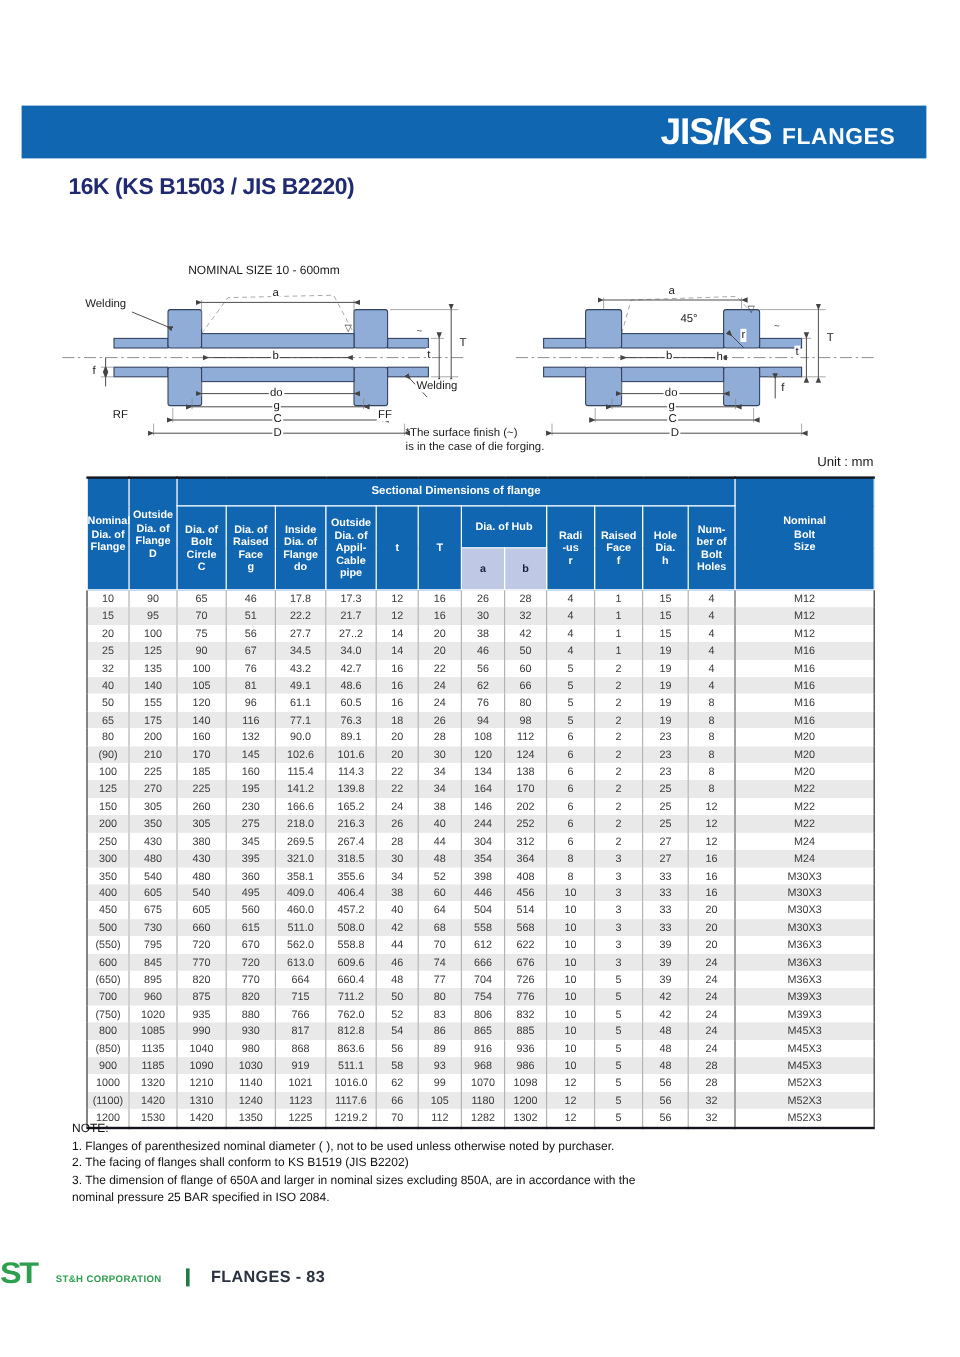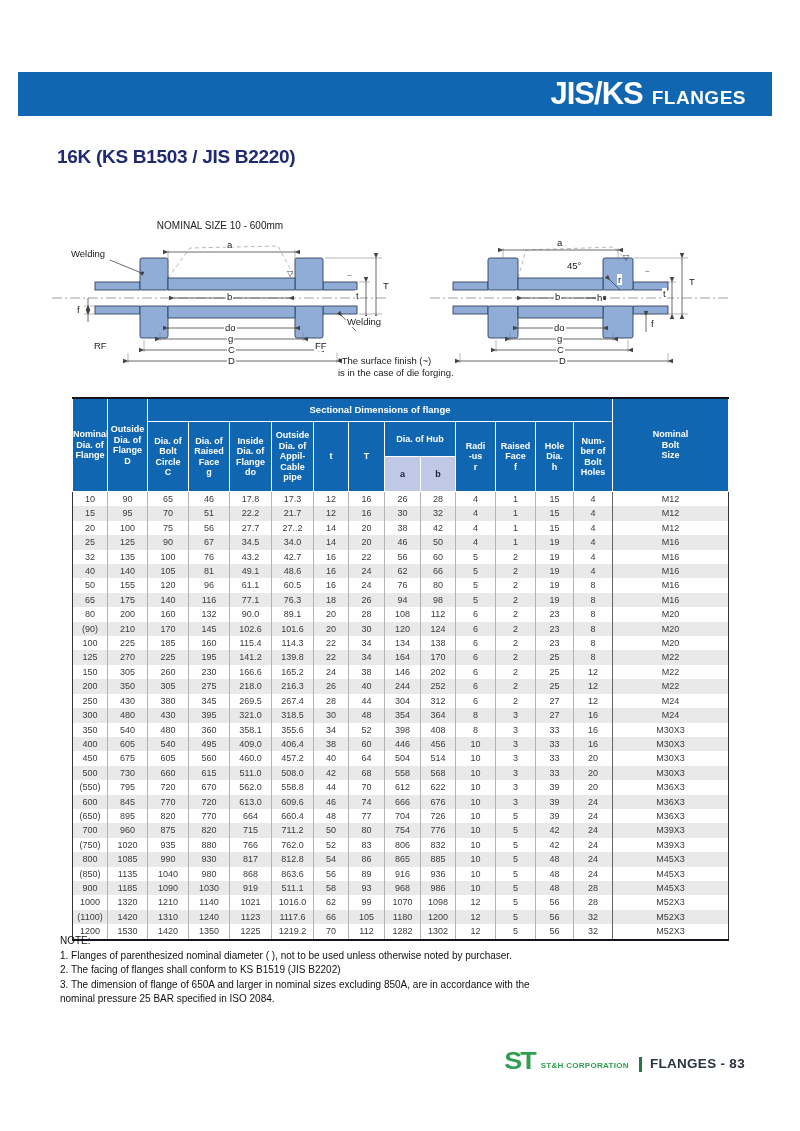--- a/index.html
+++ b/index.html
@@ -1,19 +1,19 @@
 <!DOCTYPE html>
 <html><head>
 <meta charset="utf-8">
 <style>
   html,body{margin:0;padding:0;background:#fff;}
   .page{position:relative;width:800px;height:1131px;background:#fff;overflow:hidden;
         font-family:"Liberation Sans","DejaVu Sans",sans-serif;color:#222;}
   
-  .banner{position:absolute;left:18px;top:72px;width:754px;height:44px;background:#1166b2;
+  .banner{position:absolute;left:18px;top:88px;width:754px;height:44px;background:#1166b2;
           display:flex;align-items:center;justify-content:flex-end;padding-right:0;}
   .banner-inner{display:flex;align-items:baseline;gap:9px;padding-right:26px;color:#fff;}
   .banner-main{font-size:31px;font-weight:bold;letter-spacing:-1px;}
   .banner-sub{font-size:19px;font-weight:bold;letter-spacing:0.5px;}
   
   .section-title{position:absolute;left:57px;top:146px;font-size:19px;font-weight:bold;
                  color:#202a72;letter-spacing:-0.3px;}
   
   .diagram{position:absolute;width:360px;height:160px;}
   .diagram-left{left:40px;top:218px;}
@@ -41,22 +41,22 @@
   table.flange th.group{font-size:9.5px;height:20px;}
   table.flange td{font-size:9px;color:#3a3a3a;text-align:center;height:14.4px;padding:0;
                   line-height:14.4px;border-left:1px solid #b3b3b3;overflow:hidden;}
   table.flange td:first-child{border-left:none;}
   table.flange td.bolt-col{border-left:1.5px solid #666;}
   table.flange tbody tr:nth-child(even){background:#e9e9e9;}
   
   .notes{position:absolute;left:60px;top:934px;width:640px;font-size:10px;color:#111;line-height:14.5px;}
   .notes .note-item{white-space:pre-line;}
   
-  .footer{position:absolute;left:0;top:1048px;width:745px;display:flex;justify-content:flex-end;
-          align-items:center;gap:6px;}
+  .footer{position:absolute;left:0;top:1048px;width:745px;display:flex;
+          align-items:center;gap:16px;}
   .logo-st{font-size:27px;font-weight:bold;color:#2f9e4f;letter-spacing:-2px;line-height:26px;
            transform:scaleY(0.92);}
   .logo-company{font-size:8px;font-weight:bold;color:#2f9e4f;letter-spacing:0.3px;margin-top:8px;}
   .footer-divider{display:inline-block;width:3px;height:15px;background:#1f7a44;margin:6px 2px 0 4px;}
   .footer-page{font-size:13.5px;font-weight:600;color:#2b3240;letter-spacing:0.3px;margin-top:5px;}
 </style>
 </head>
 <body>
 
 <div class="page">
@@ -209,20 +209,21 @@
     <span class="dim-label" style="left:232px;top:100px">f</span>
     <span class="dim-label" style="left:135px;top:104px">do</span>
     <span class="dim-label" style="left:138px;top:115px">g</span>
     <span class="dim-label" style="left:138px;top:126px">C</span>
     <span class="dim-label" style="left:140px;top:137px">D</span>
   </div>
 
   <div class="surface-note">*The surface finish (~)
  is in the case of die forging.</div>
 
+  <div class="unit">Unit : mm</div>
 
   <table class="flange">
     <colgroup>
       <col style="width:35px">
         <col style="width:40px">
         <col style="width:41px">
         <col style="width:41px">
       <col style="width:42px">
         <col style="width:42px">
         <col style="width:35px">

